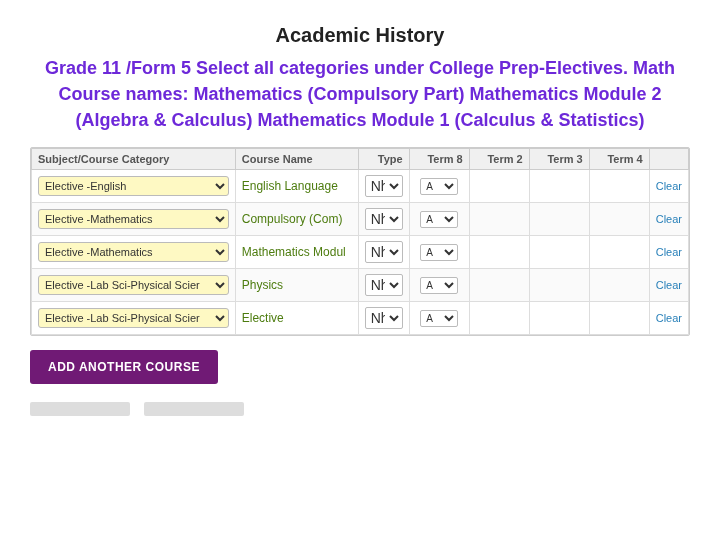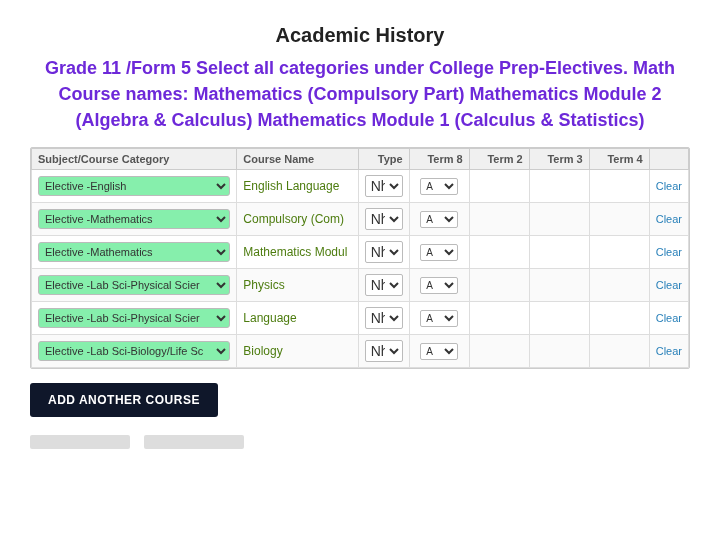--- a/index.html
+++ b/index.html
@@ -63,21 +63,21 @@
     }
     .select-cell {
       min-width: 150px;
     }
     select {
       width: 100%;
       font-size: 11px;
       padding: 2px 2px;
       border: 1px solid #bbb;
       border-radius: 3px;
-      background: #86efac;
+      background: #fef9c3;
       color: #333;
       cursor: pointer;
     }
     .course-name {
       min-width: 110px;
       font-size: 12px;
       color: #4d7c0f;
     }
     .type-cell {
       text-align: center;
@@ -94,21 +94,21 @@
       cursor: pointer;
       font-size: 11px;
     }
     .clear-cell a {
       color: #2980b9;
       text-decoration: none;
       cursor: pointer;
     }
     .add-btn {
       margin-top: 14px;
-      background: #0f172a;
+      background: #701a75;
       color: #fff;
       border: none;
       padding: 10px 18px;
       font-size: 12px;
       font-weight: bold;
       letter-spacing: 0.5px;
       border-radius: 3px;
       cursor: pointer;
       text-transform: uppercase;
     }
@@ -197,31 +197,21 @@
             <td class="course-name">Physics</td>
             <td class="type-cell"><select class="nh-select"><option>Nh</option></select></td>
             <td class="term-cell"><select class="a-select"><option>A</option></select></td>
             <td class="term-cell"></td>
             <td class="term-cell"></td>
             <td class="term-cell"></td>
             <td class="clear-cell"><a>Clear</a></td>
           </tr>
           <tr>
             <td class="select-cell"><select><option>Elective -Lab Sci-Physical Scier</option></select></td>
-            <td class="course-name">Language</td>
-            <td class="type-cell"><select class="nh-select"><option>Nh</option></select></td>
-            <td class="term-cell"><select class="a-select"><option>A</option></select></td>
-            <td class="term-cell"></td>
-            <td class="term-cell"></td>
-            <td class="term-cell"></td>
-            <td class="clear-cell"><a>Clear</a></td>
-          </tr>
-          <tr>
-            <td class="select-cell"><select><option>Elective -Lab Sci-Biology/Life Sc</option></select></td>
-            <td class="course-name">Biology</td>
+            <td class="course-name">Elective</td>
             <td class="type-cell"><select class="nh-select"><option>Nh</option></select></td>
             <td class="term-cell"><select class="a-select"><option>A</option></select></td>
             <td class="term-cell"></td>
             <td class="term-cell"></td>
             <td class="term-cell"></td>
             <td class="clear-cell"><a>Clear</a></td>
           </tr>
         </tbody>
     </table>
   </div>

